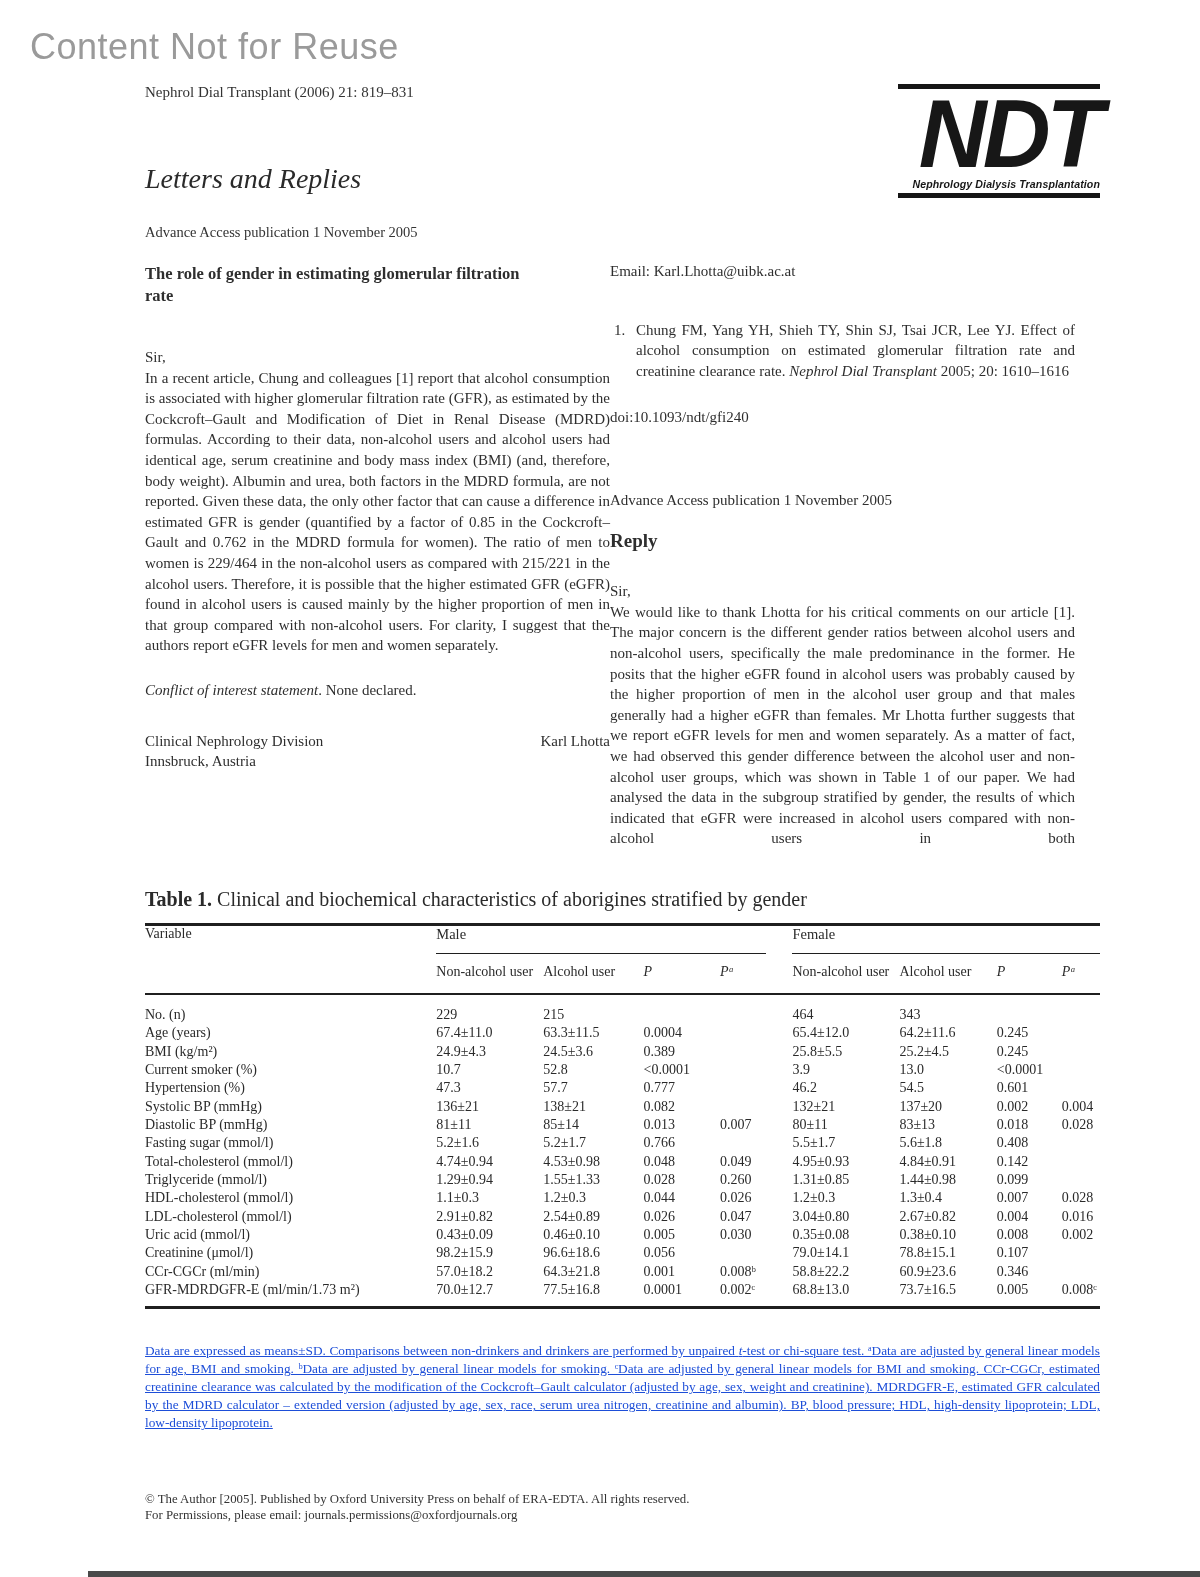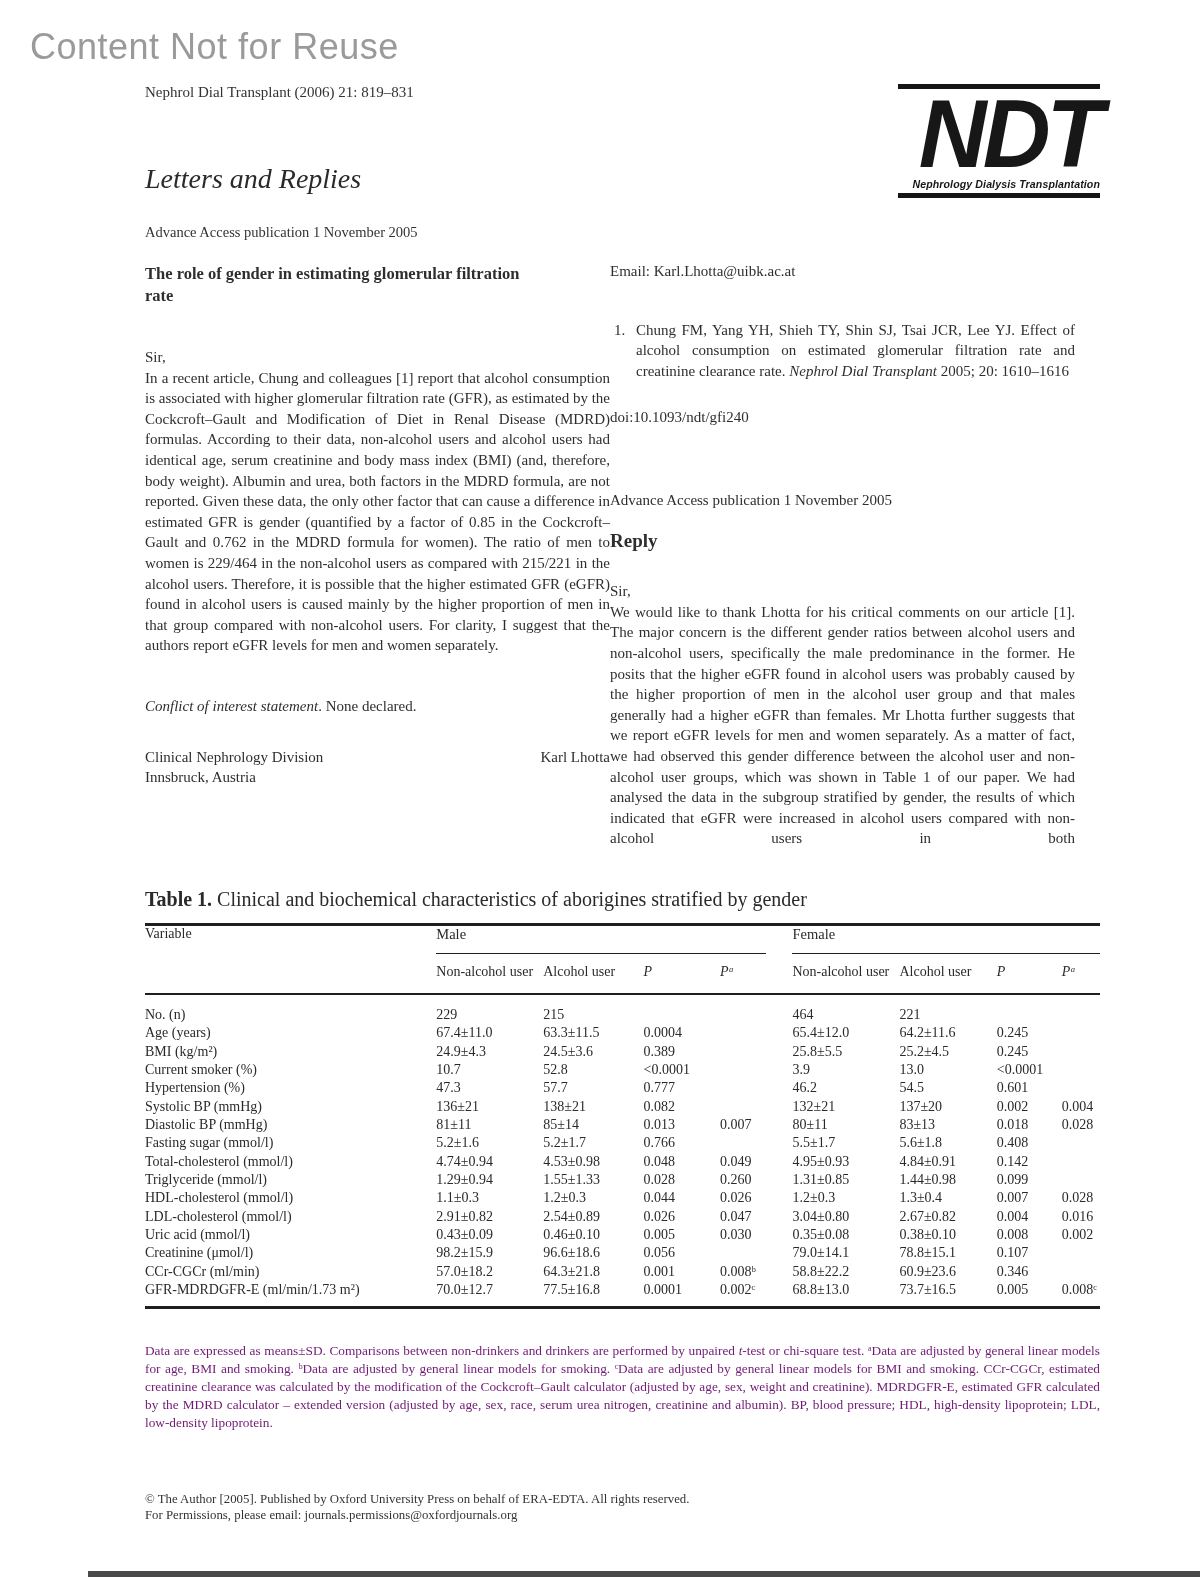--- a/index.html
+++ b/index.html
@@ -16,21 +16,21 @@
                transform:scaleY(1.02);transform-origin:left top;}
   .ndt-name{font-size:10.6px;font-weight:bold;color:#171717;white-space:nowrap;margin-top:2px;letter-spacing:0.1px;}
   .section-title{position:absolute;left:145px;top:163px;font-size:28px;font-style:italic;color:#2a2a2a;}
   .adv-left{position:absolute;left:145px;top:224px;font-size:14.5px;color:#333;}
 
   .columns{position:absolute;left:145px;top:255px;width:955px;display:flex;}
   .col{width:465px;font-size:15px;line-height:20.6px;text-align:justify;}
   .letter-title{font-weight:bold;font-size:16.5px;line-height:21.5px;margin-top:8px;max-width:400px;text-align:left;}
   .salutation-left{margin-top:41px;}
   .body-par{margin:0;}
-  .conflict{margin-top:40px;text-align:left;}
+  .conflict{margin-top:24px;text-align:left;}
   .address{margin-top:30px;text-align:left;}
   .addr-first{display:flex;justify-content:space-between;}
   .email-line{margin-top:6px;text-align:left;}
   .reference{margin-top:38px;display:flex;}
   .ref-num{width:22px;flex:none;padding-left:4px;}
   .ref-text{flex:1;text-align:justify;}
   .doi-line{margin-top:26px;text-align:left;}
   .adv-right{margin-top:62px;text-align:left;}
   .reply-title{font-weight:bold;font-size:19px;margin-top:20px;text-align:left;}
   .salutation-right{margin-top:30px;}
@@ -46,21 +46,21 @@
   .groupline{border-bottom:1.5px solid #1f1f1f;padding-bottom:10px;margin-right:26px;}
   .groupline.last{margin-right:0;}
   th.var-th{padding-top:13px;border-bottom:2px solid #1f1f1f;}
   tr.subhead th{padding-top:9px;padding-bottom:13px;border-bottom:2px solid #1f1f1f;line-height:17px;}
   .pcol{font-style:italic;}
   table.data td{line-height:18.35px;white-space:nowrap;}
   tbody tr:first-child td{padding-top:11px;}
   tbody tr:last-child td{padding-bottom:6px;}
 
   .footnote{position:absolute;left:145px;top:1342px;width:955px;font-size:13.3px;line-height:18.1px;
-            text-align:justify;color:#701a75;}
+            text-align:justify;color:#1d4ed8;text-decoration:underline;}
   .copyright{position:absolute;left:145px;top:1492px;width:800px;font-size:12.8px;line-height:15.5px;color:#333;}
   .bottom-bar{position:absolute;left:88px;right:0;bottom:0;height:6px;background:#4a4a4a;}
 </style>
 </head>
 <body>
 
 <div class="page">
 
   <div class="watermark">Content Not for Reuse</div>
 
@@ -141,21 +141,21 @@
           </tr>
       </thead>
       <tbody>
           <tr>
             <td>No. (n)</td>
             <td>229</td>
             <td>215</td>
             <td></td>
             <td></td>
             <td>464</td>
-            <td>221</td>
+            <td>343</td>
             <td></td>
             <td></td>
           </tr>
           <tr>
             <td>Age (years)</td>
             <td>67.4±11.0</td>
             <td>63.3±11.5</td>
             <td>0.0004</td>
             <td></td>
             <td>65.4±12.0</td>

